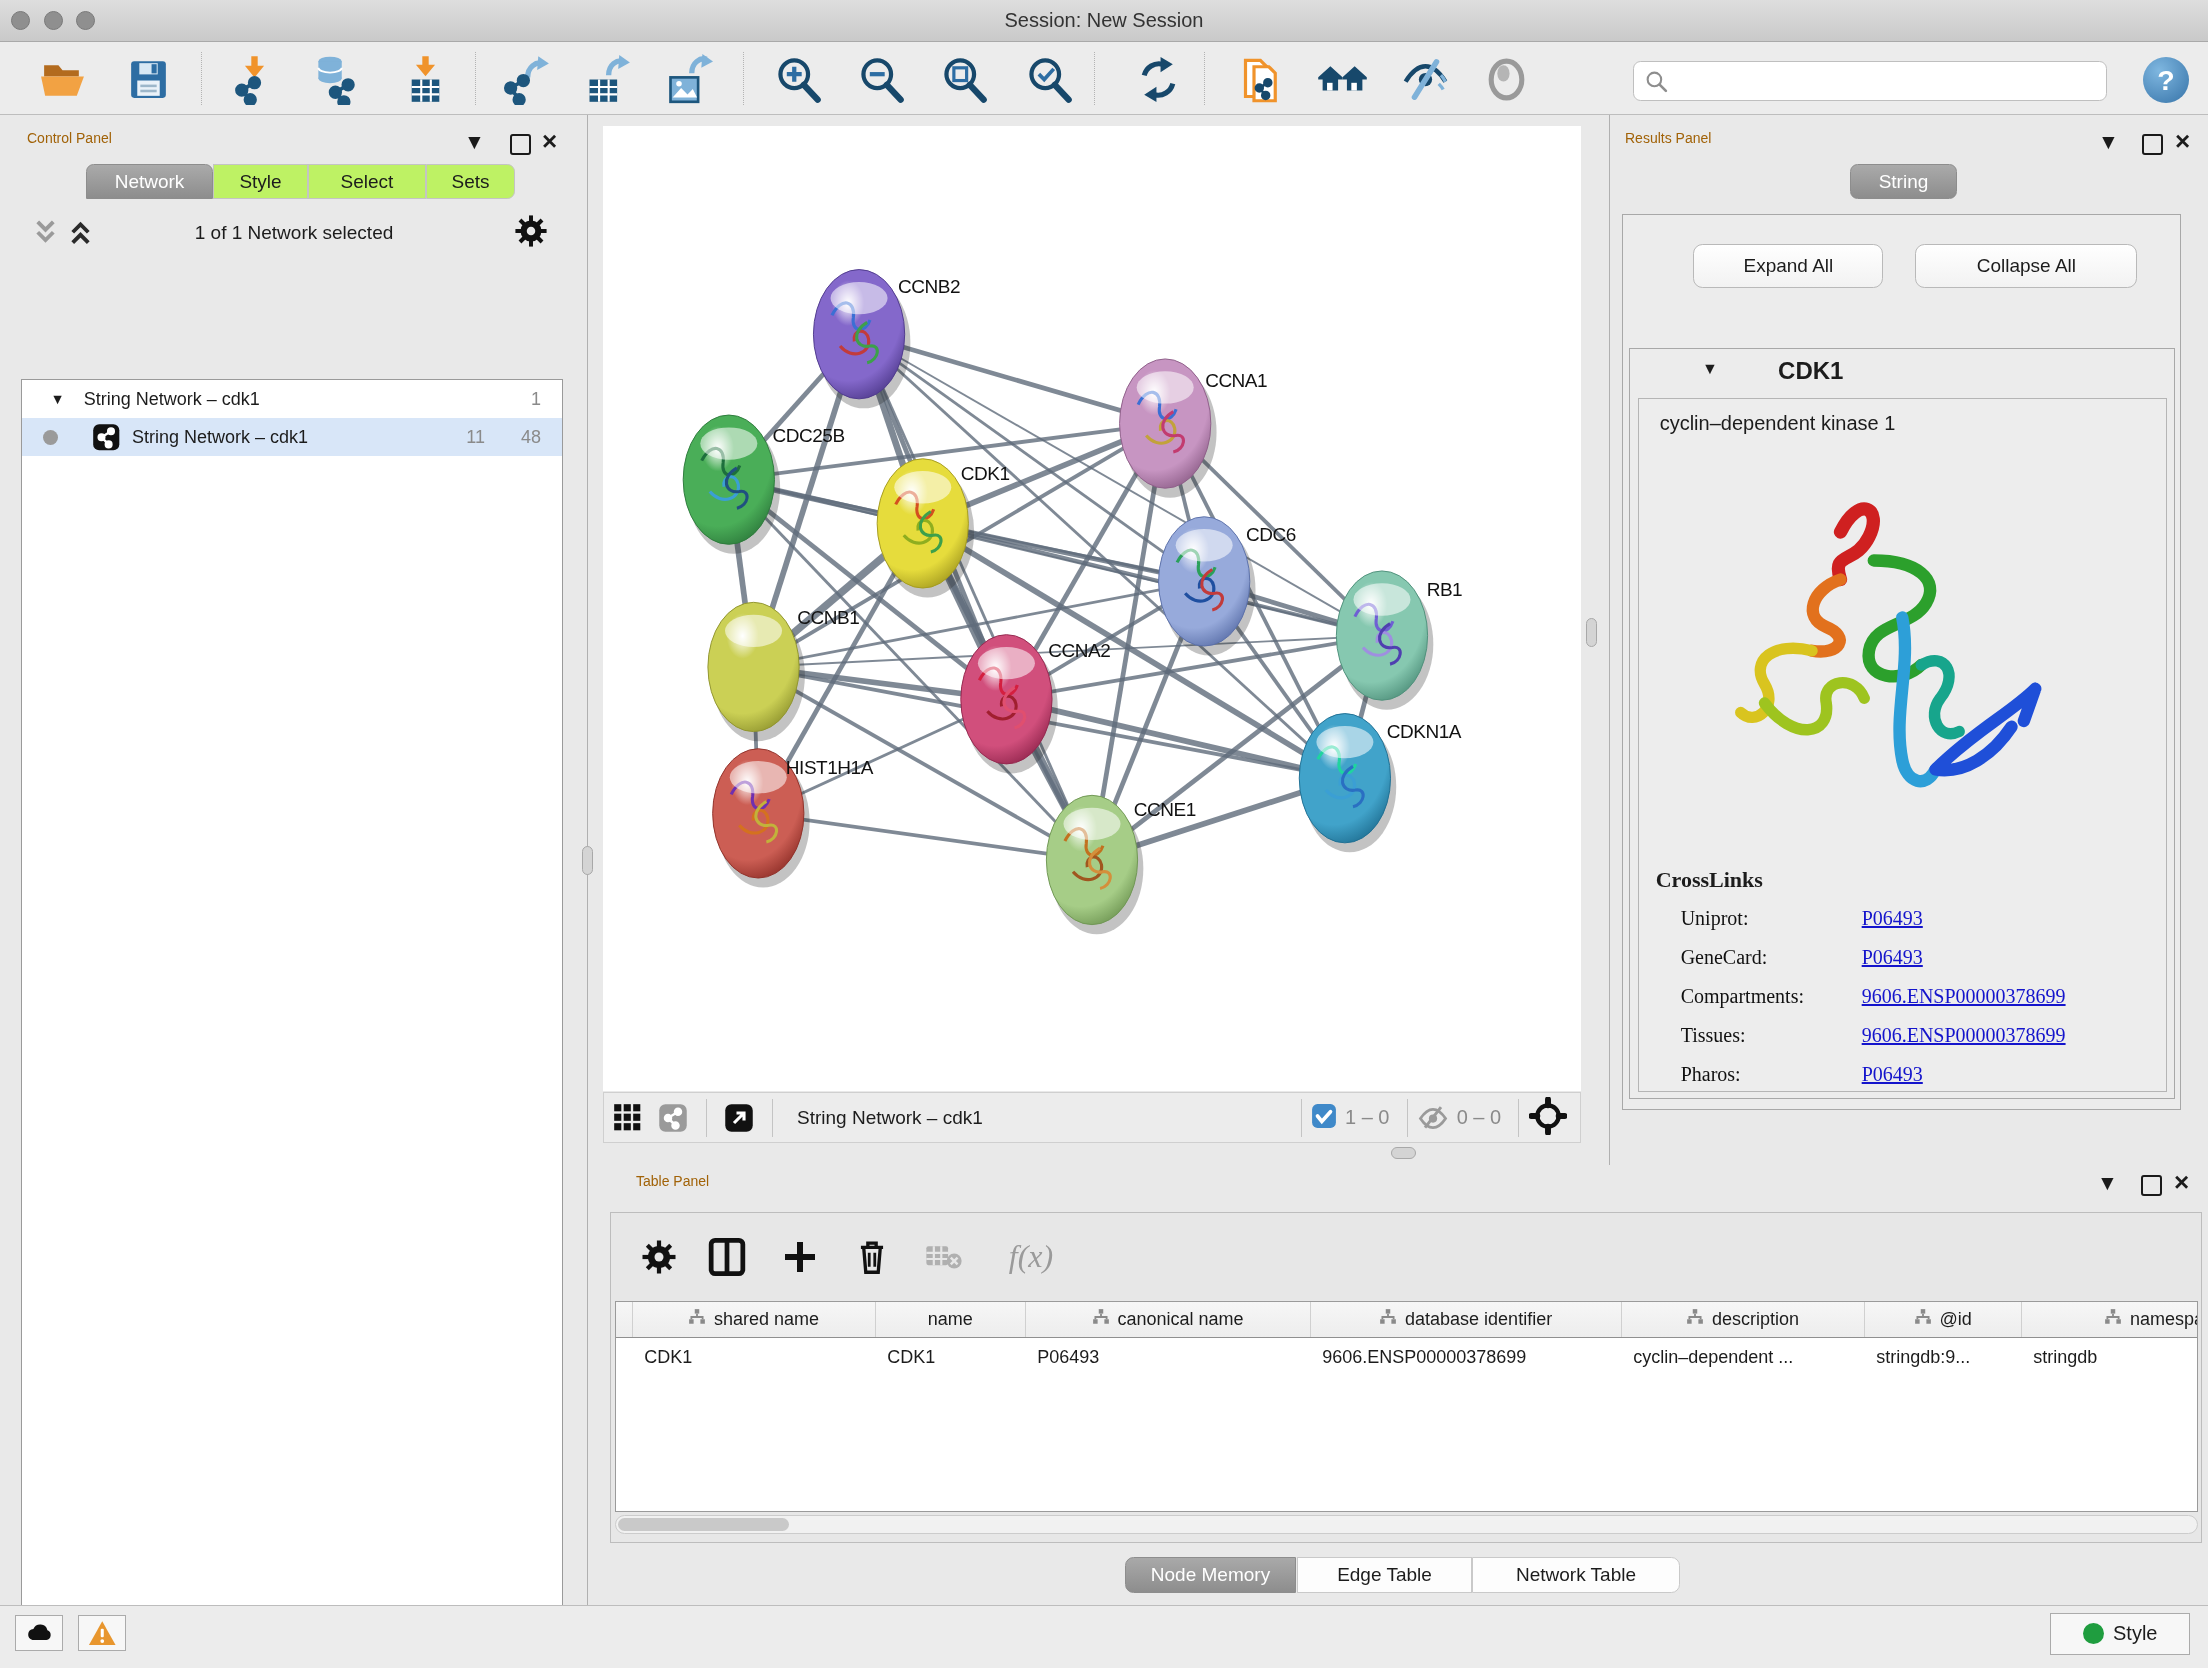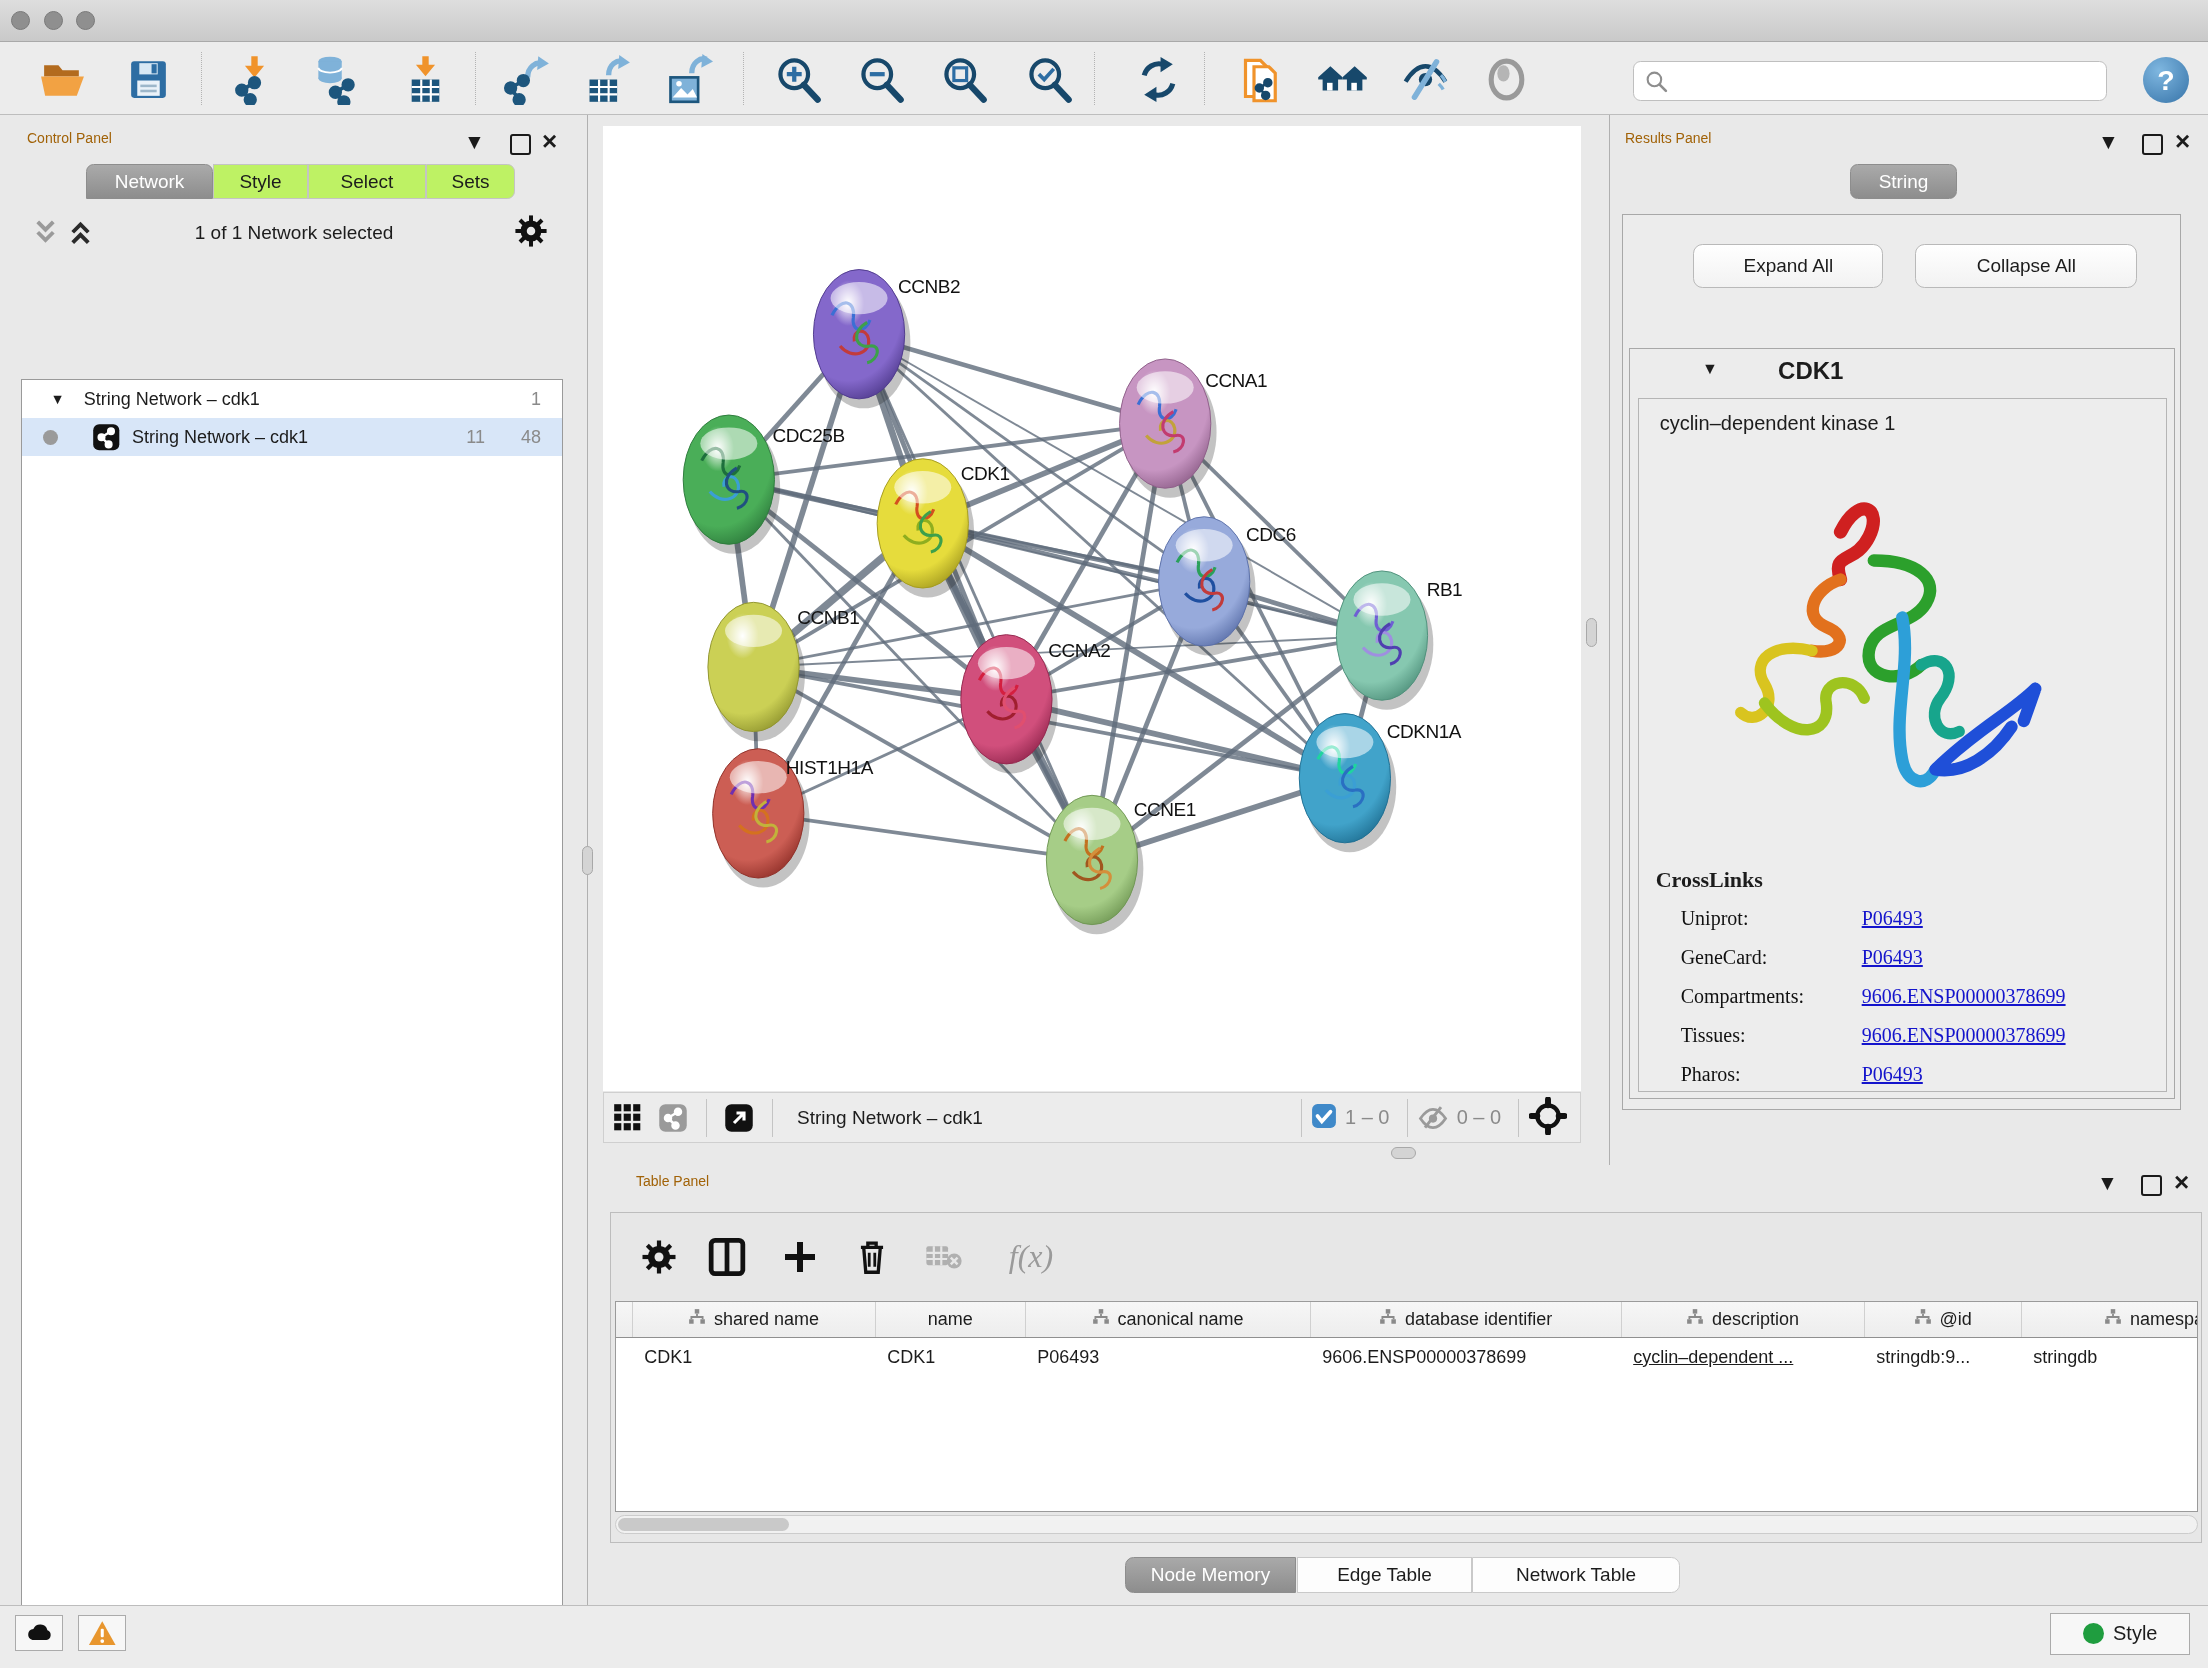--- a/index.html
+++ b/index.html
@@ -101,20 +101,21 @@
 </style>
 </head>
 <body>
 
 <div id="window">
 
   <div id="titlebar" class="abs">
     <div class="tlight abs" style="left:11.4px"></div>
     <div class="tlight abs" style="left:44px"></div>
     <div class="tlight abs" style="left:76px"></div>
+    <div id="title-text" class="abs">Session: New Session</div>
   </div>
 
   <div id="toolbar" class="abs">
     <span class="tbtn abs" style="left:33px">
       <svg width="49" height="49" viewBox="0 0 48 48">
           <path d="M6 10h14l4 5h16v6H6z" fill="#b36b1e"></path>
           <path d="M3 21h42l-7 19H7z" fill="#f2a243"></path>
         </svg>
     </span>
     <span class="tbtn abs" style="left:119px">
@@ -825,21 +826,21 @@
               <span>namespace</span>
             </div>
           </div>
         <div id="tbl-body">
             <div class="tr">
               <div class="td" style="width: 17px; padding: 0px;"></div>
               <div class="td" style="width: 243px;">CDK1</div>
               <div class="td" style="width: 150px;">CDK1</div>
               <div class="td" style="width: 285px;">P06493</div>
               <div class="td" style="width: 311px;">9606.ENSP00000378699</div>
-              <div class="td" style="width: 243px; text-decoration: underline;">cyclin–dependent ...</div>
+              <div class="td" style="width: 243px;">cyclin–dependent ...</div>
               <div class="td" style="width: 157px;">stringdb:9...</div>
               <div class="td" style="width: 285px;">stringdb</div>
             </div>
           </div>
       </div>
       <div id="tbl-scroll" class="abs">
         <div id="tbl-thumb" class="abs"></div>
       </div>
     </div>
 

